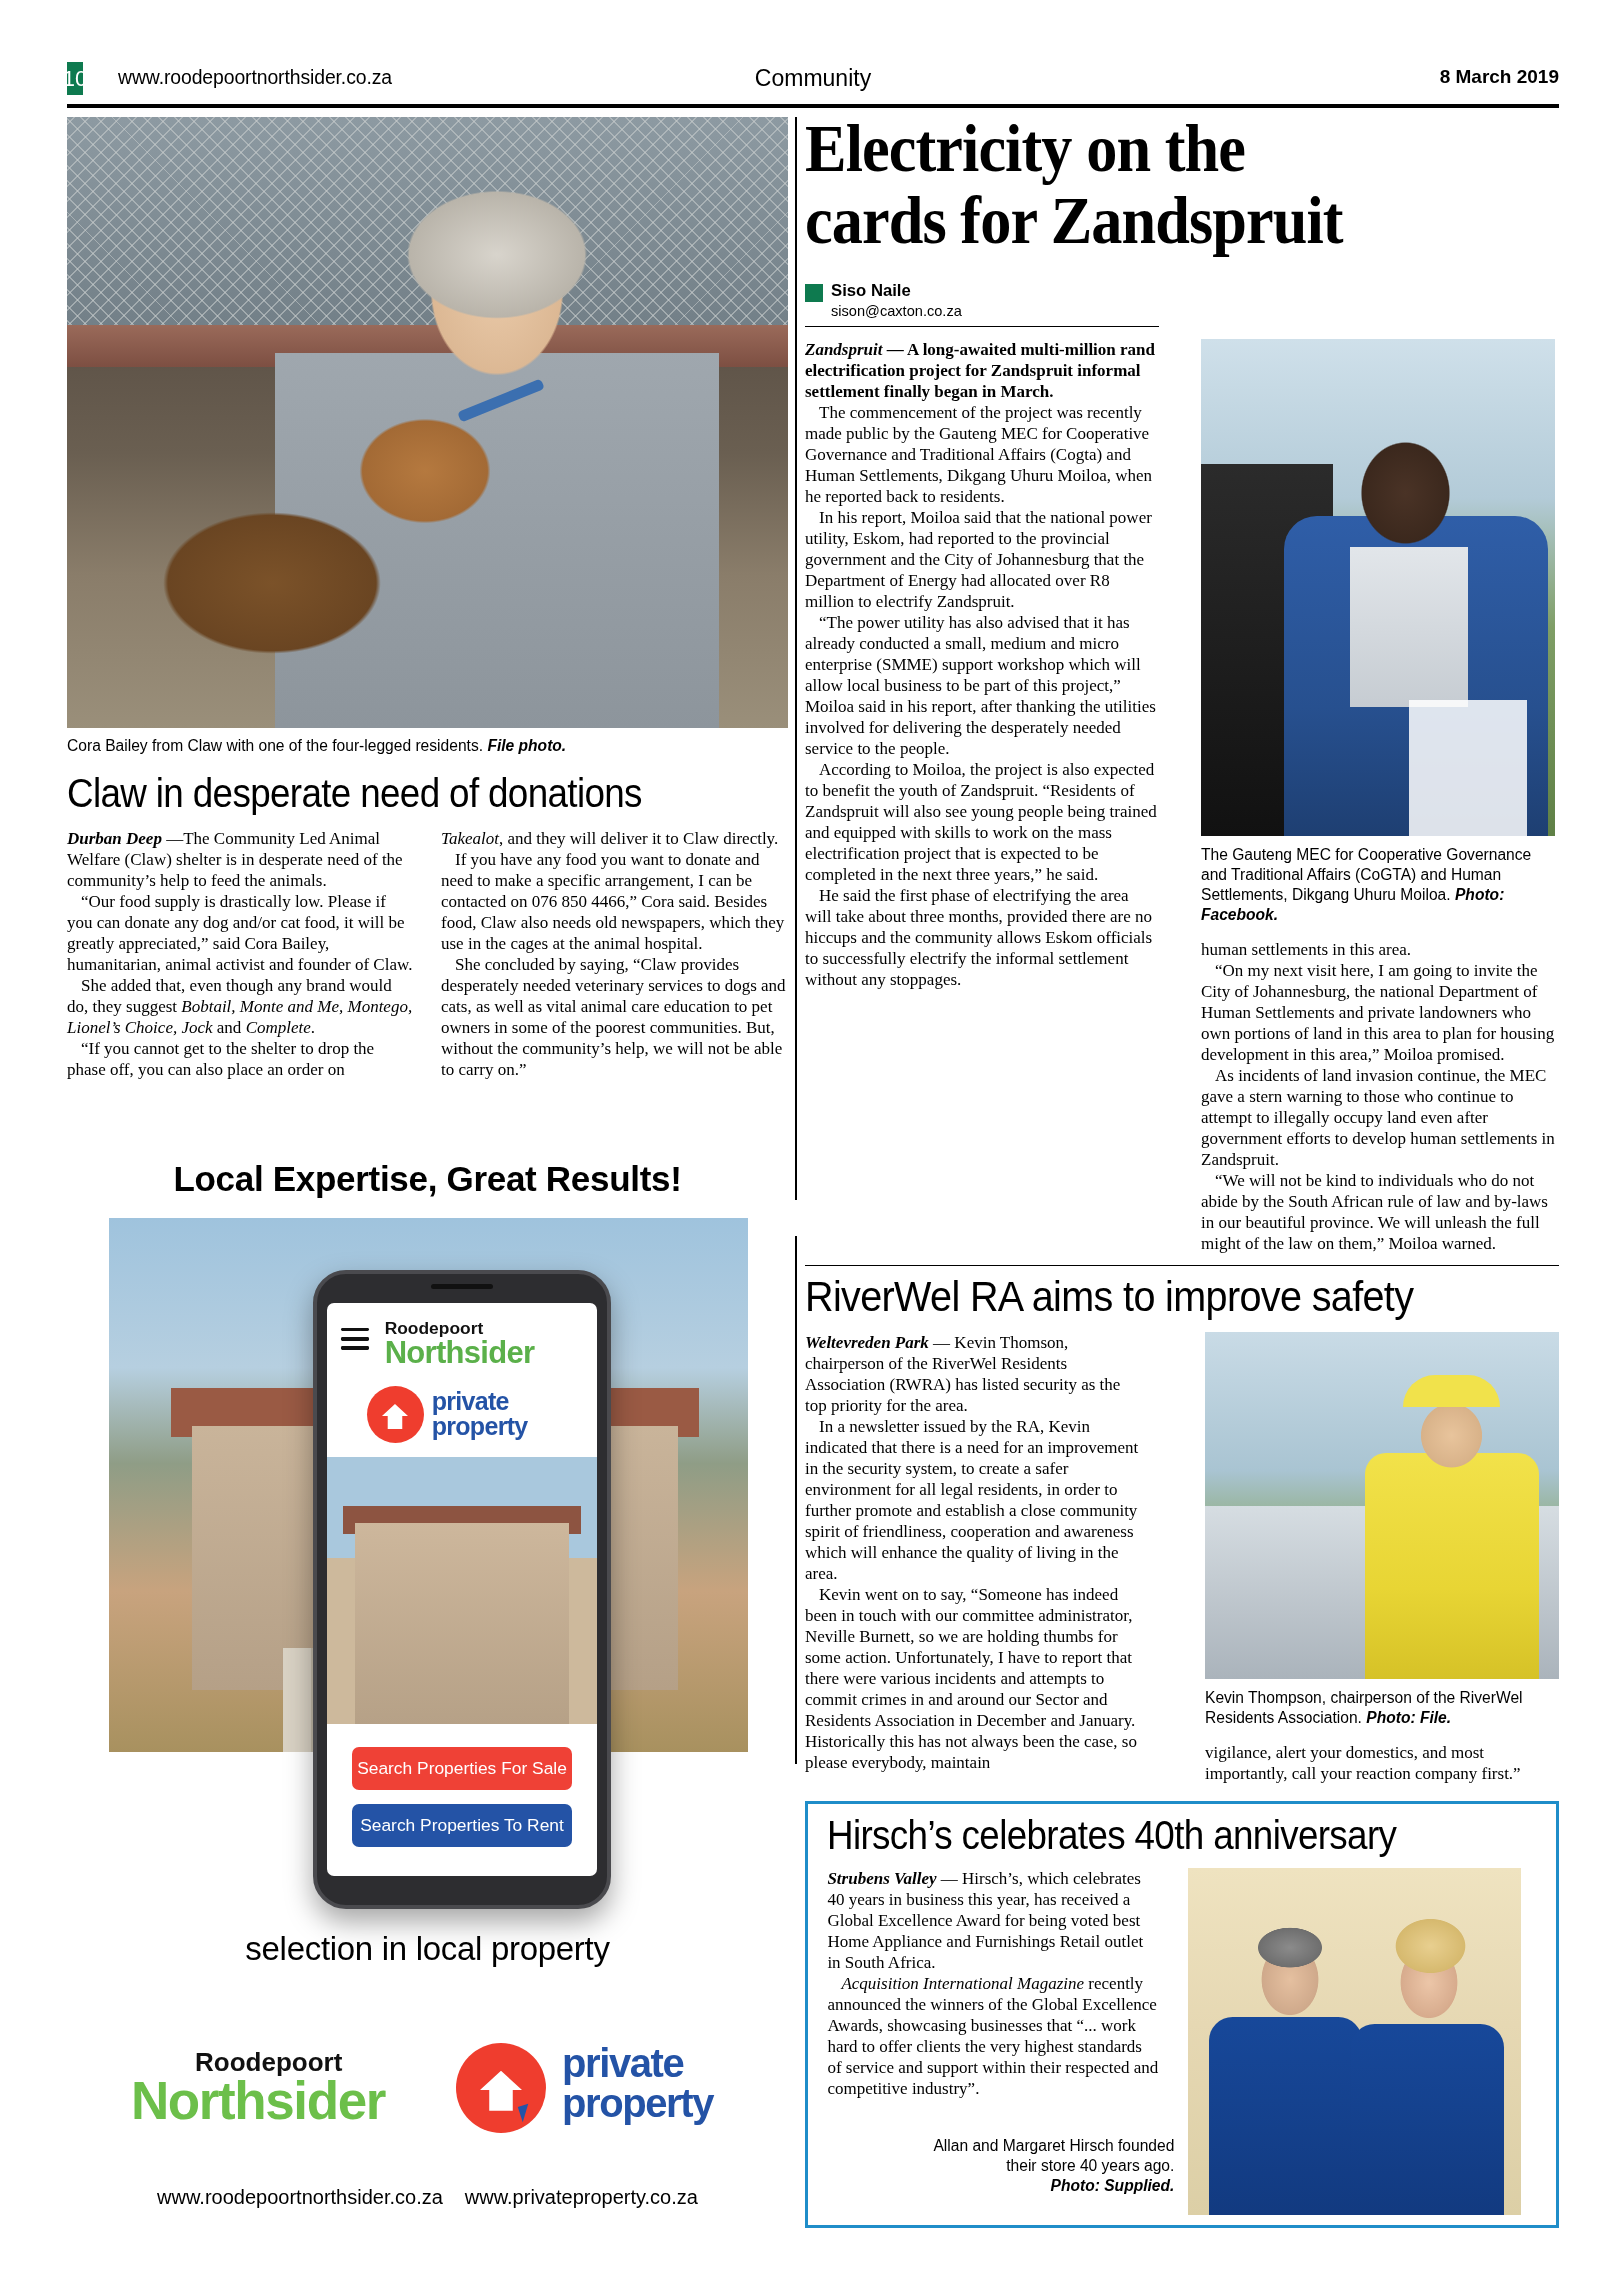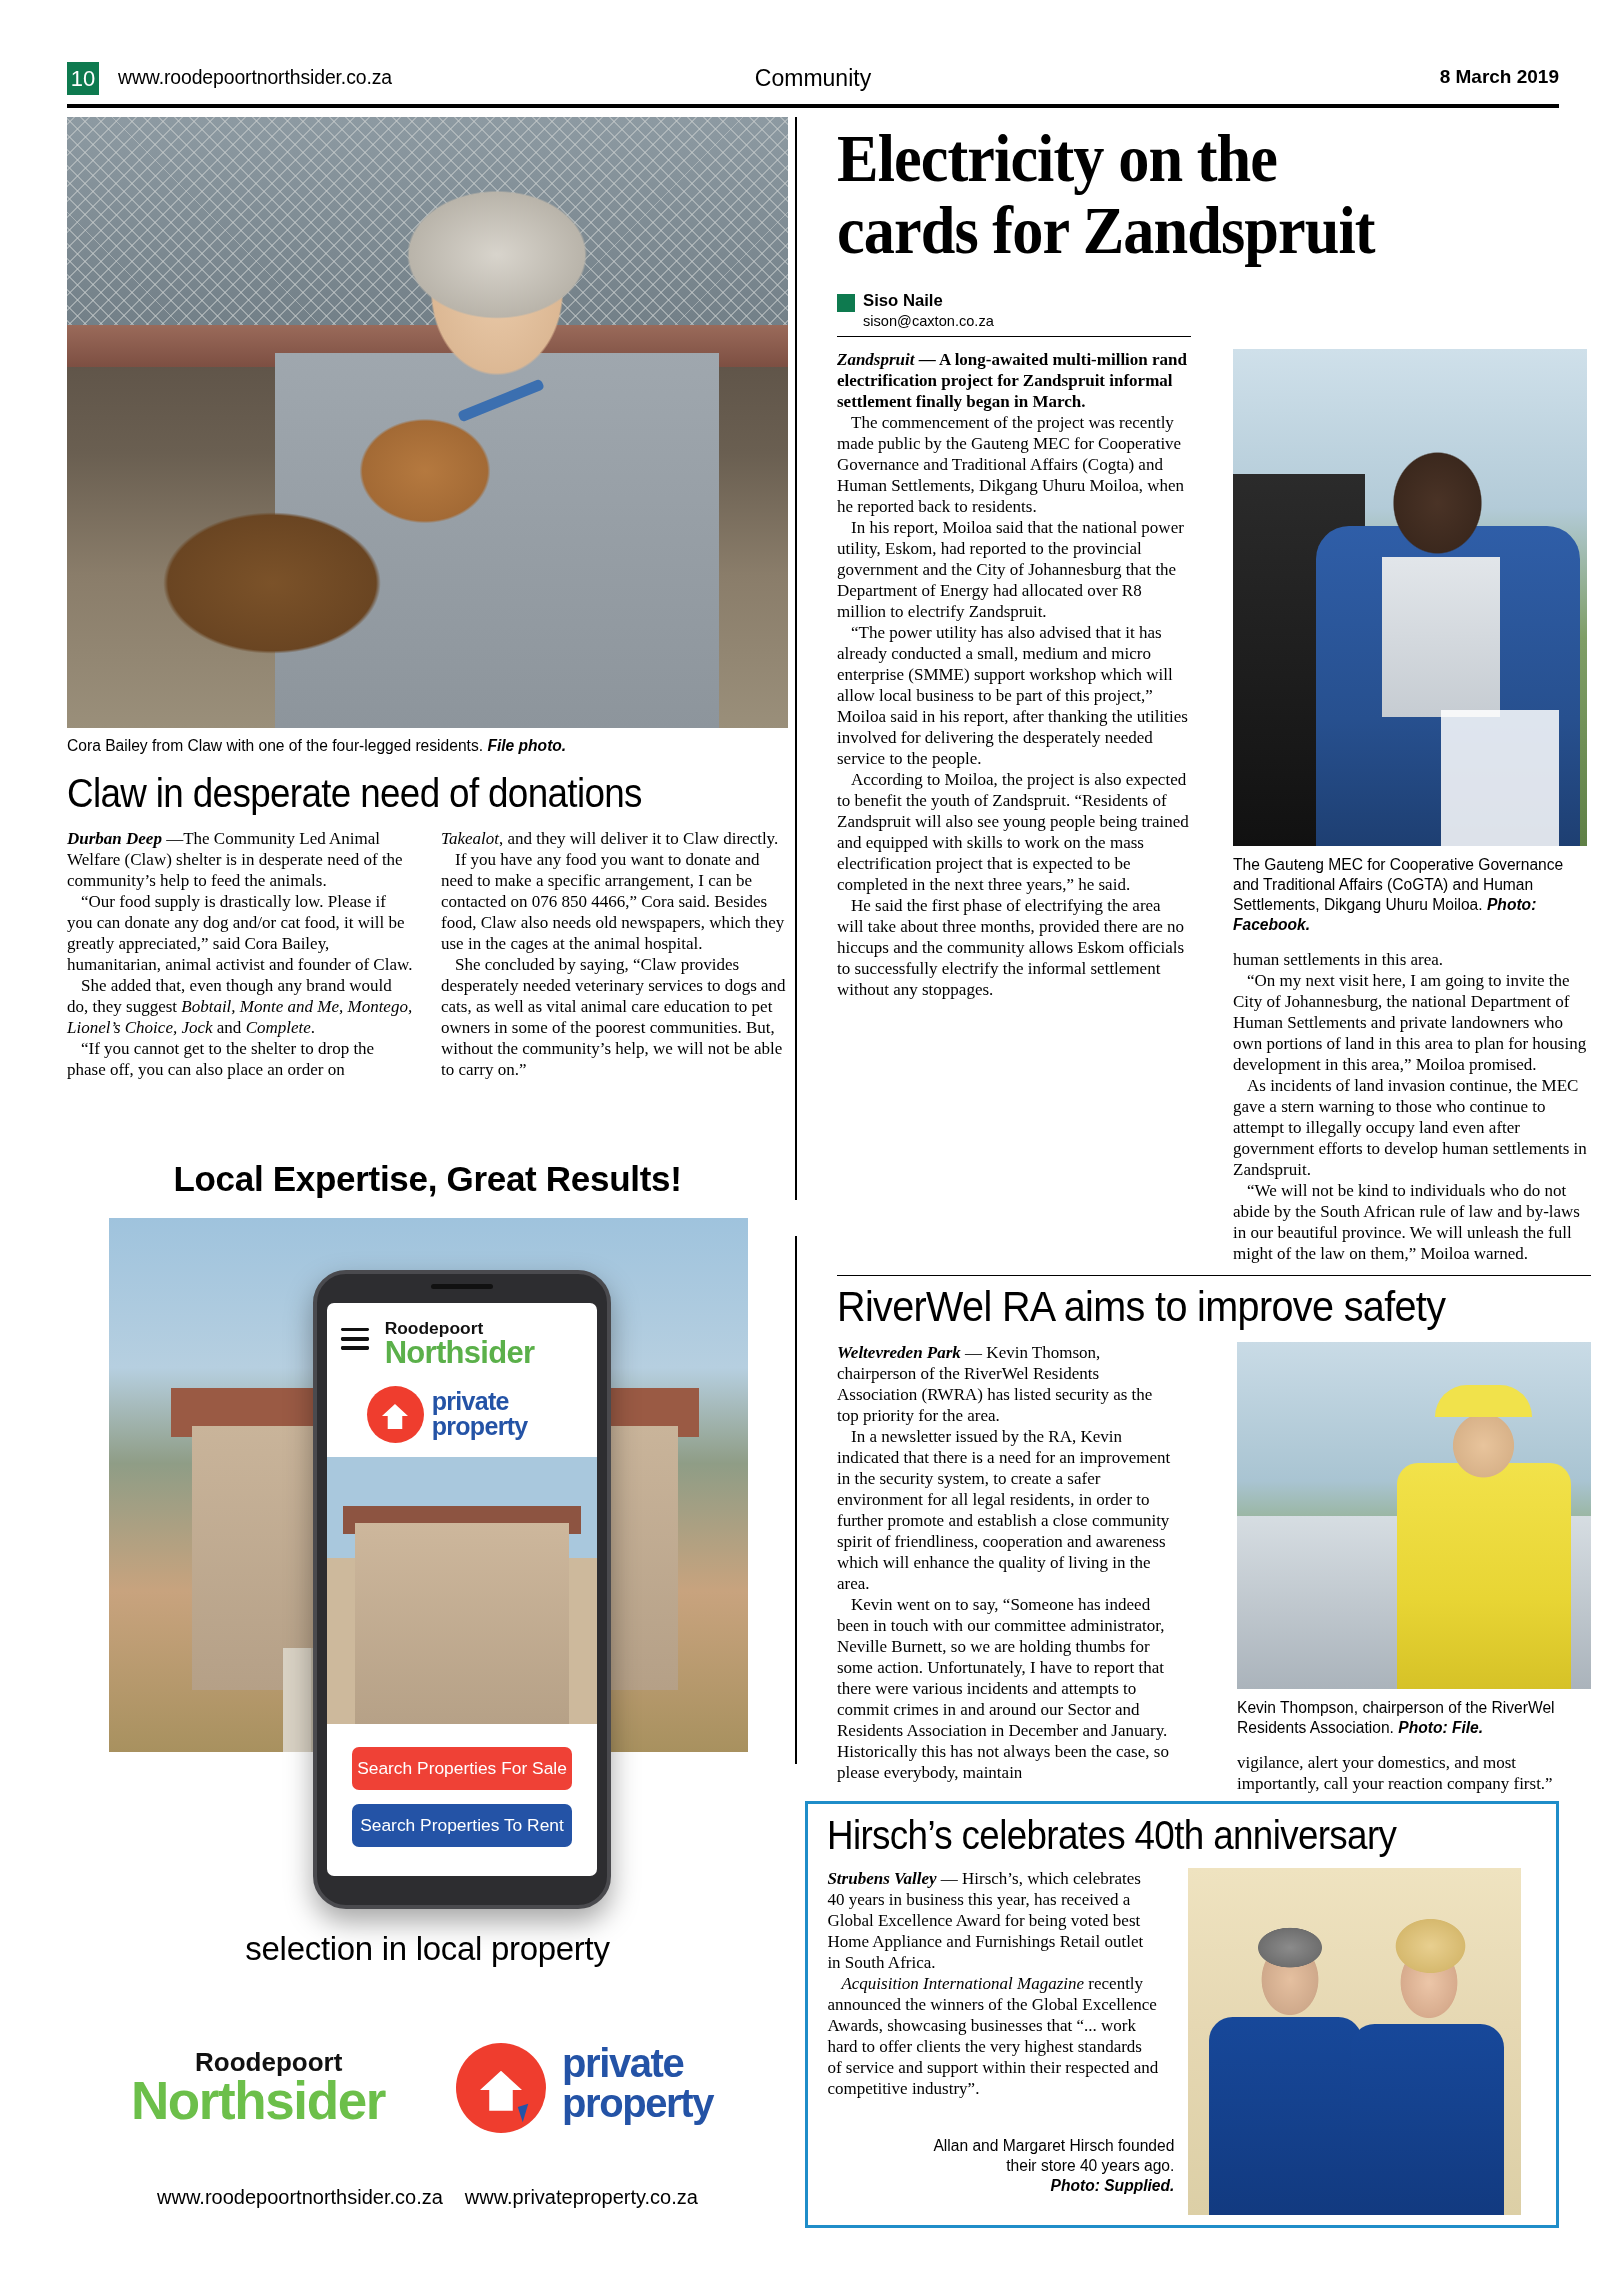--- a/index.html
+++ b/index.html
@@ -10,21 +10,21 @@
     color:#000;
     position: relative;
     overflow: hidden;
   }
 
   .page { position:absolute; inset:0; padding: 0; }
 
   
   .masthead { position:absolute; left:67px; top:62px; width:1492px; height:36px; }
   .page-badge {
-    position:absolute; left:0; top:0; width:32px; height:33px;
+    position:absolute; left:0; top:0; width:16px; height:33px;
     background:#0e7a4f; color:#fff; font-family:"Liberation Sans",sans-serif;
     font-size:22px; font-weight:400; display:flex; align-items:center; justify-content:center;
   }
   .mast-url {
     position:absolute; left:51px; top:4.2px;
     font-family:"Liberation Sans",sans-serif; font-size:19.4px; letter-spacing:-0.1px;
   }
   .mast-section {
     position:absolute; left:0; right:0; top:2.8px; text-align:center;
     font-family:"Liberation Sans",sans-serif; font-size:23px; font-weight:400;
@@ -32,21 +32,21 @@
   .mast-date {
     position:absolute; right:0; top:4.2px;
     font-family:"Liberation Sans",sans-serif; font-size:19px; font-weight:700;
   }
   .mast-rule {
     position:absolute; left:67px; top:104px; width:1492px; height:3.5px; background:#000;
   }
 
   
   .col-left  { position:absolute; left:67px;  top:117px; width:721px; }
-  .col-right { position:absolute; left:805px; top:123px; width:754px;margin-left:32px; }
+  .col-right { position:absolute; left:805px; top:113px; width:754px; }
 
   .vrule { position:absolute; width:2.1px; background:#000; }
 
   
   .photo { position:relative; overflow:hidden; background:#b9c2c8; }
 
   
   #photo-claw { width:721px; height:611px; }
   #photo-claw .bg {
     position:absolute; inset:0;

